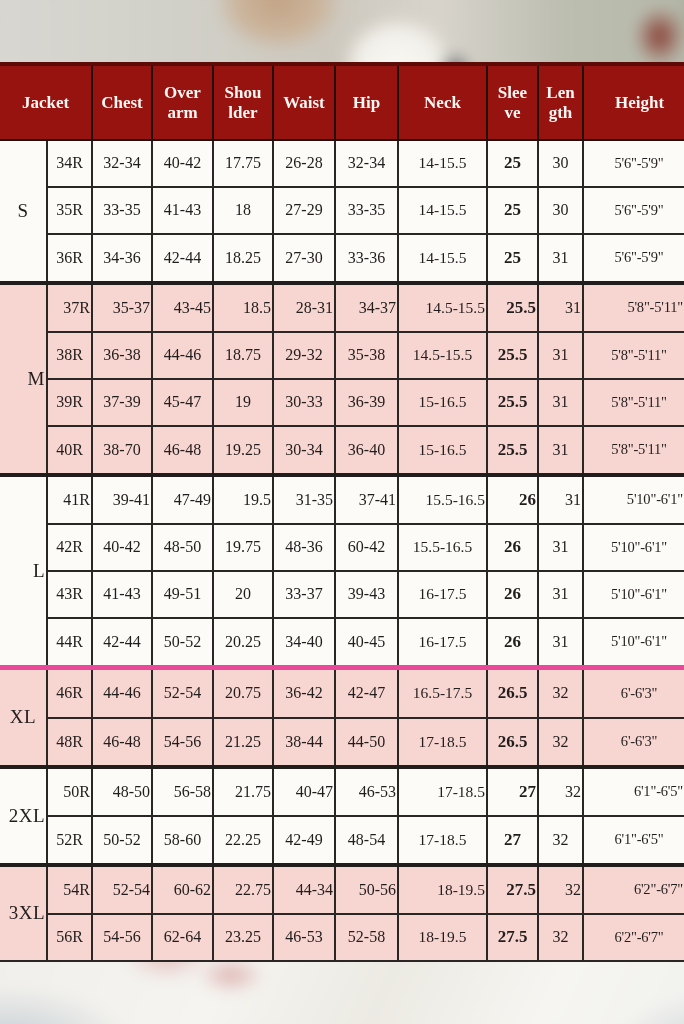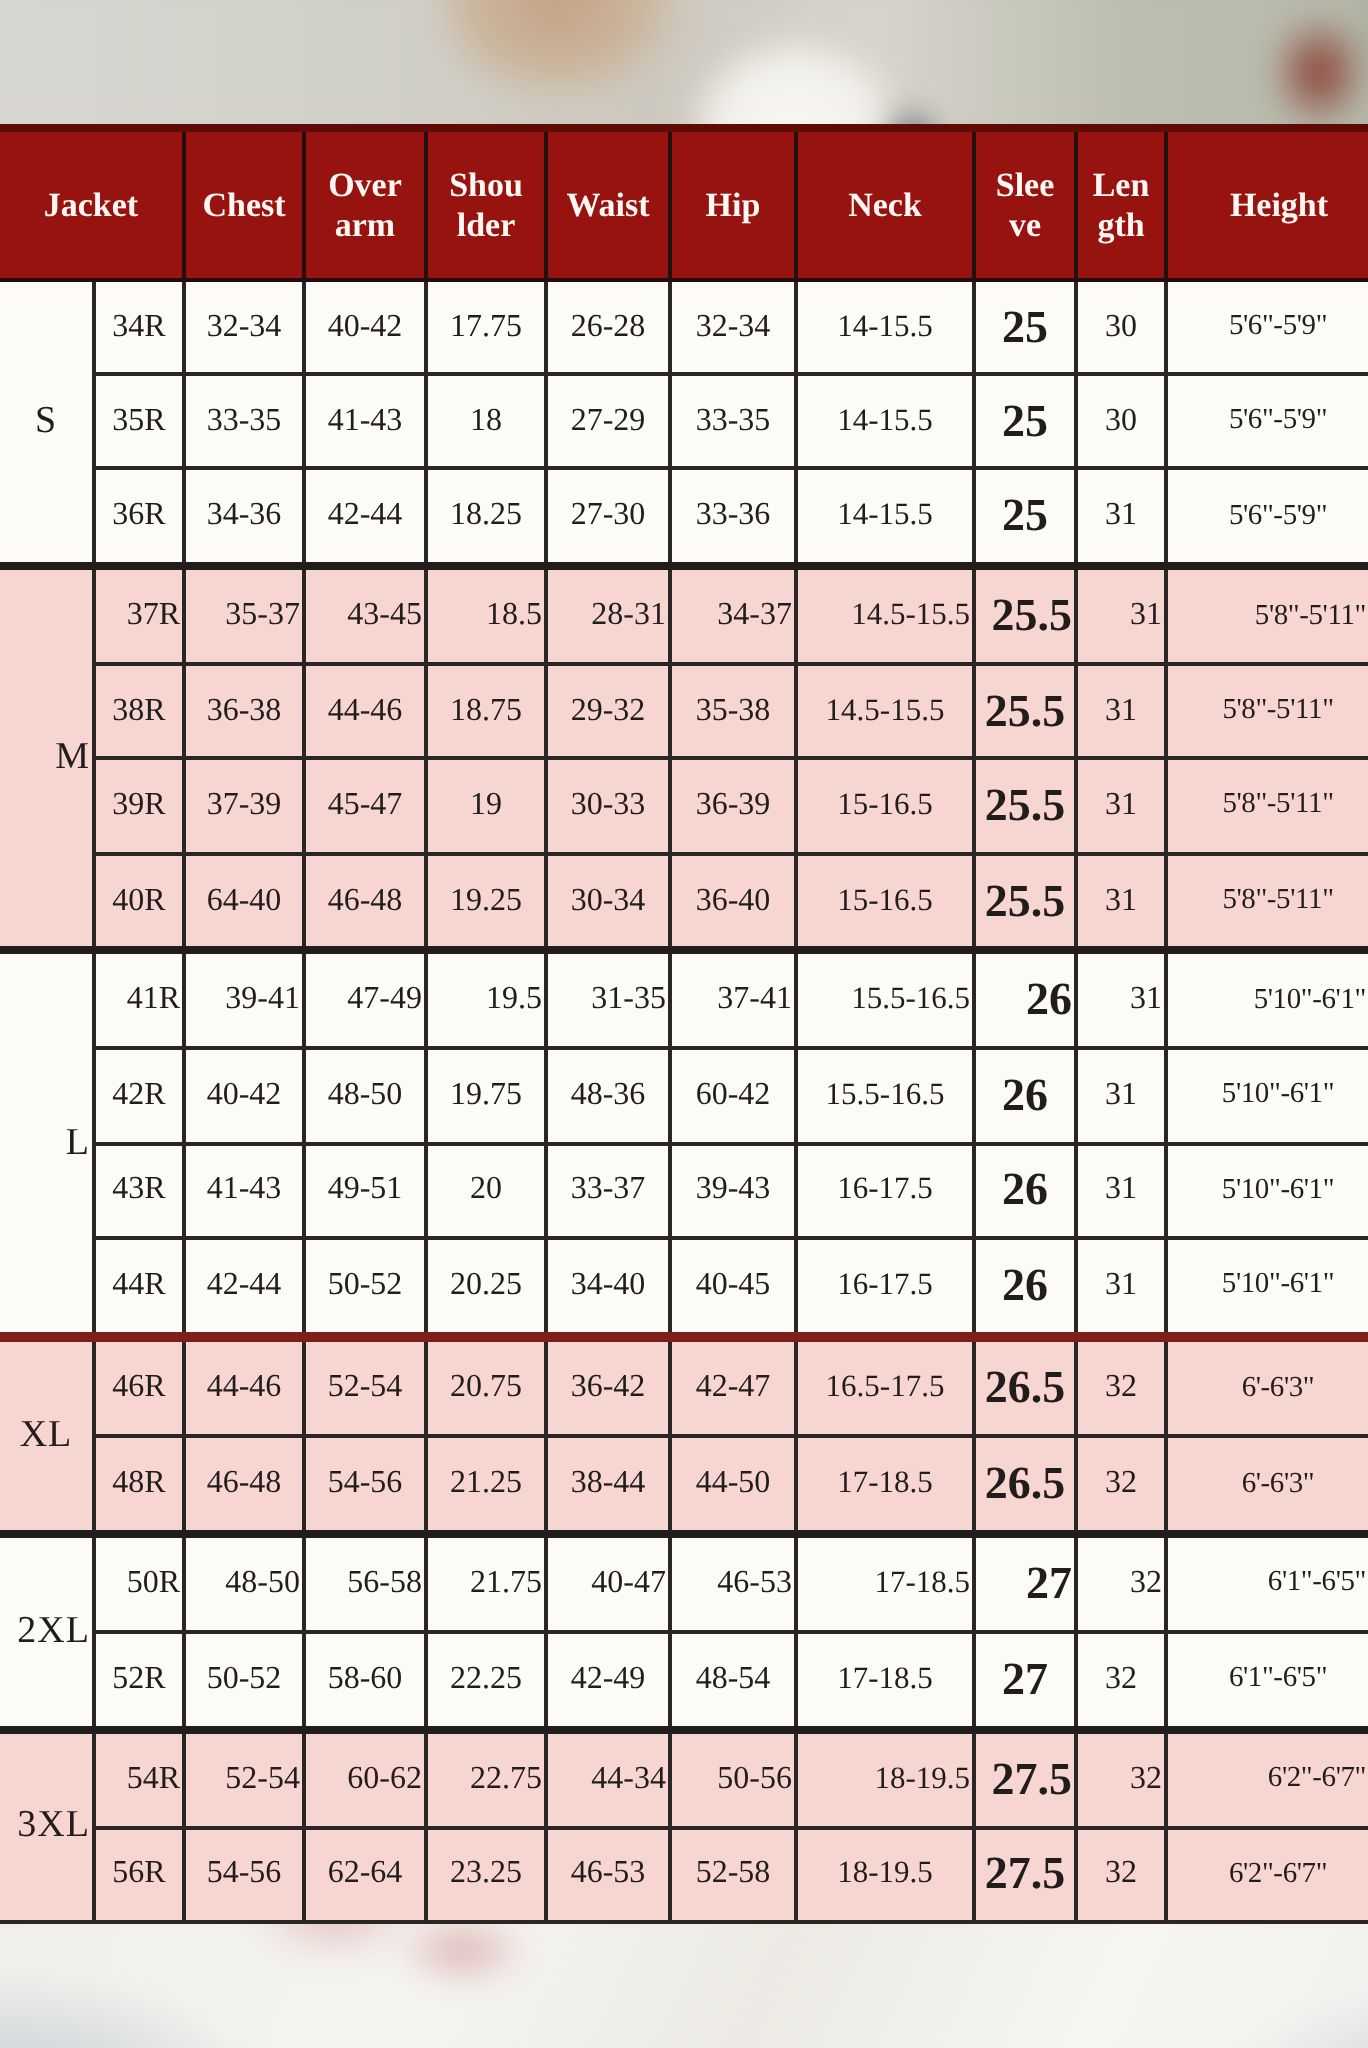--- a/index.html
+++ b/index.html
@@ -47,23 +47,23 @@
   }
   .chart td{
     border:2px solid #2b2626;text-align:center;vertical-align:middle;
     font-size:16px;color:#221d1d;padding:0 1px;overflow:hidden;
   }
   .chart th:first-child,.chart td:first-child{border-left:none;}
   .chart th:last-child,.chart td:last-child{border-right:none;padding-left:11px;}
   tr.shade-pink td{background:#f7d5d0;}
   tr.shade-white td{background:#fcfbf8;}
   tr.sep td{border-top:4px solid #211d1d;text-align:right;}
-  tr.sep-maroon td{border-top:5px solid #7f1d1d;}
+  tr.sep-maroon td{border-top:5px solid #ec4899;}
   td.group-cell{font-size:19px;letter-spacing:.5px;}
-  td.col-sleeve{font-weight:bold;font-size:23px;margin-top:46px;}
+  td.col-sleeve{font-weight:bold;font-size:17px;margin-top:46px;}
   td.col-height{font-size:14.5px;letter-spacing:-0.2px;}
   td.col-neck{font-size:15.5px;}
 </style>
 </head>
 <body>
 
 <div class="stage">
   <div class="photo photo-top">
     <div class="blur"></div>
   </div>
@@ -170,21 +170,21 @@
           <td class="col-shoulder">19</td>
           <td class="col-waist">30-33</td>
           <td class="col-hip">36-39</td>
           <td class="col-neck">15-16.5</td>
           <td class="col-sleeve">25.5</td>
           <td class="col-length">31</td>
           <td class="col-height">5'8"-5'11"</td>
         </tr>
         <tr class="shade-pink">
           <td class="col-jacket-size">40R</td>
-          <td class="col-chest">64-40</td>
+          <td class="col-chest">38-70</td>
           <td class="col-overarm">46-48</td>
           <td class="col-shoulder">19.25</td>
           <td class="col-waist">30-34</td>
           <td class="col-hip">36-40</td>
           <td class="col-neck">15-16.5</td>
           <td class="col-sleeve">25.5</td>
           <td class="col-length">31</td>
           <td class="col-height">5'8"-5'11"</td>
         </tr>
         <tr class="shade-white sep">

